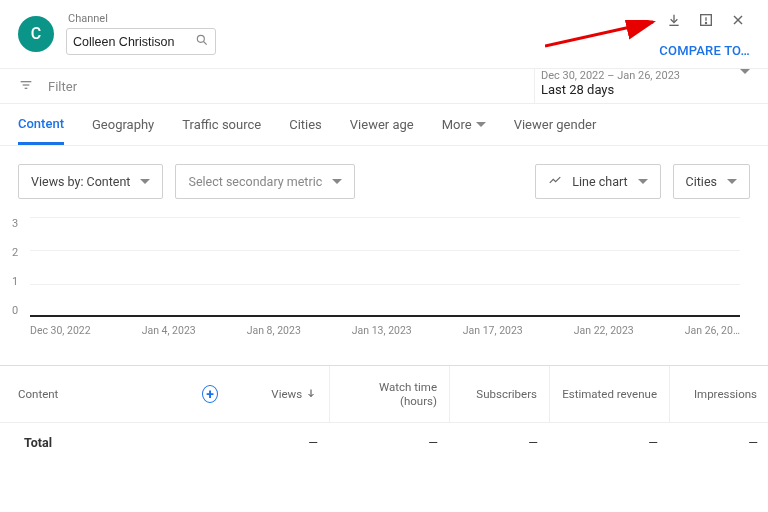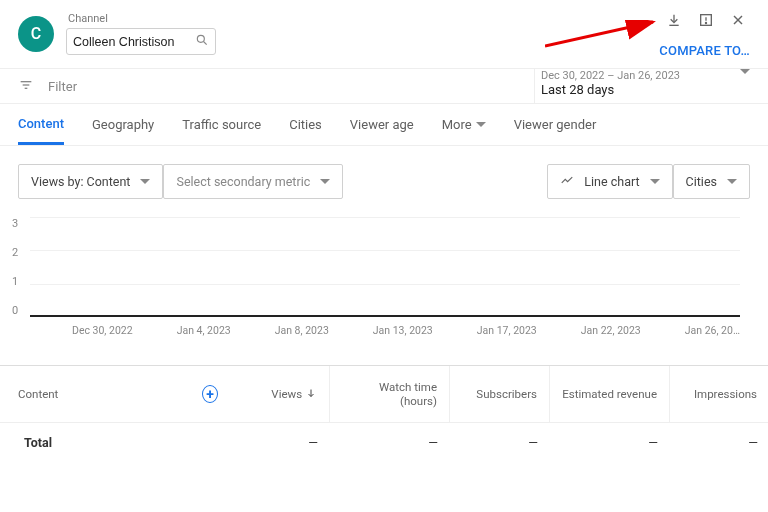--- a/index.html
+++ b/index.html
@@ -24,29 +24,29 @@
 .date-wrap { display: flex; align-items: flex-start; border-left: 1px solid #eee; height: 100%; padding-left: 6px; gap: 60px; }
 .date-text { display: flex; flex-direction: column; }
 .date-range { font-size: 11px; color: #888; }
 .date-preset { font-size: 13px; color: #222; }
 .dropdown-caret { width: 0; height: 0; border-left: 5px solid transparent; border-right: 5px solid transparent; border-top: 5px solid #888; }
 .tabs { display: flex; align-items: center; gap: 28px; padding: 0 18px; height: 42px; border-bottom: 1px solid #eee; font-size: 13px; }
 .tab { color: #606060; cursor: pointer; height: 100%; display: flex; align-items: center; }
 .tab.active { color: #1a73e8; border-bottom: 3px solid #1a73e8; font-weight: 500; }
 .tab-more { display: flex; align-items: center; gap: 4px; }
 .controls { display: flex; justify-content: space-between; padding: 18px; }
-.controls-left, .controls-right { display: flex; gap: 0; }
+.controls-left, .controls-right { display: flex; gap: 12px; }
 .dd { border: 1px solid #d0d0d0; border-radius: 2px; background: #fff; padding: 8px 12px; display: flex; align-items: center; gap: 10px; font-size: 12.5px; color: #444; cursor: pointer; }
 .dd.muted { color: #888; }
 .chart { padding: 0 28px 0 18px; position: relative; height: 120px; }
 .y-labels { position: absolute; left: 12px; top: 0; bottom: 20px; display: flex; flex-direction: column; justify-content: space-between; font-size: 11px; color: #888; }
 .plot { position: absolute; left: 30px; right: 28px; top: 0; bottom: 20px; }
 .gridline { position: absolute; left: 0; right: 0; border-top: 1px solid #f0f0f0; }
 .baseline { position: absolute; left: 0; right: 0; bottom: 0; border-top: 2px solid #222; }
-.x-labels { position: absolute; left: 30px; right: 28px; bottom: 0; display: flex; justify-content: space-between; font-size: 10.5px; color: #888; margin-left: 42px; }
+.x-labels { position: absolute; left: 30px; right: 28px; bottom: 0; display: flex; justify-content: space-between; font-size: 10.5px; color: #888; }
 .table { margin-top: 28px; border-top: 1px solid #ddd; }
 .table-head, .table-row { display: grid; grid-template-columns: 190px 40px 100px 120px 100px 120px 100px; align-items: center; }
 .table-head { height: 56px; font-size: 11.5px; color: #666; }
 .table-head > div { padding: 0 12px; text-align: right; border-right: 1px solid #eee; height: 100%; display: flex; align-items: center; justify-content: flex-end; }
 .table-head > div:first-child { justify-content: flex-start; text-align: left; border-right: none; padding-left: 18px; }
 .table-head > div:nth-child(2) { justify-content: center; border-right: none; }
 .add-btn { width: 18px; height: 18px; border: 1.5px solid #1a73e8; border-radius: 50%; color: #1a73e8; display: flex; align-items: center; justify-content: center; cursor: pointer; font-weight: bold; font-size: 14px; line-height: 1; }
 .sort-arrow svg { width: 12px; height: 12px; }
 .table-row { height: 40px; border-top: 1px solid #eee; font-size: 12.5px; }
 .table-row > div { padding: 0 12px; text-align: right; }

